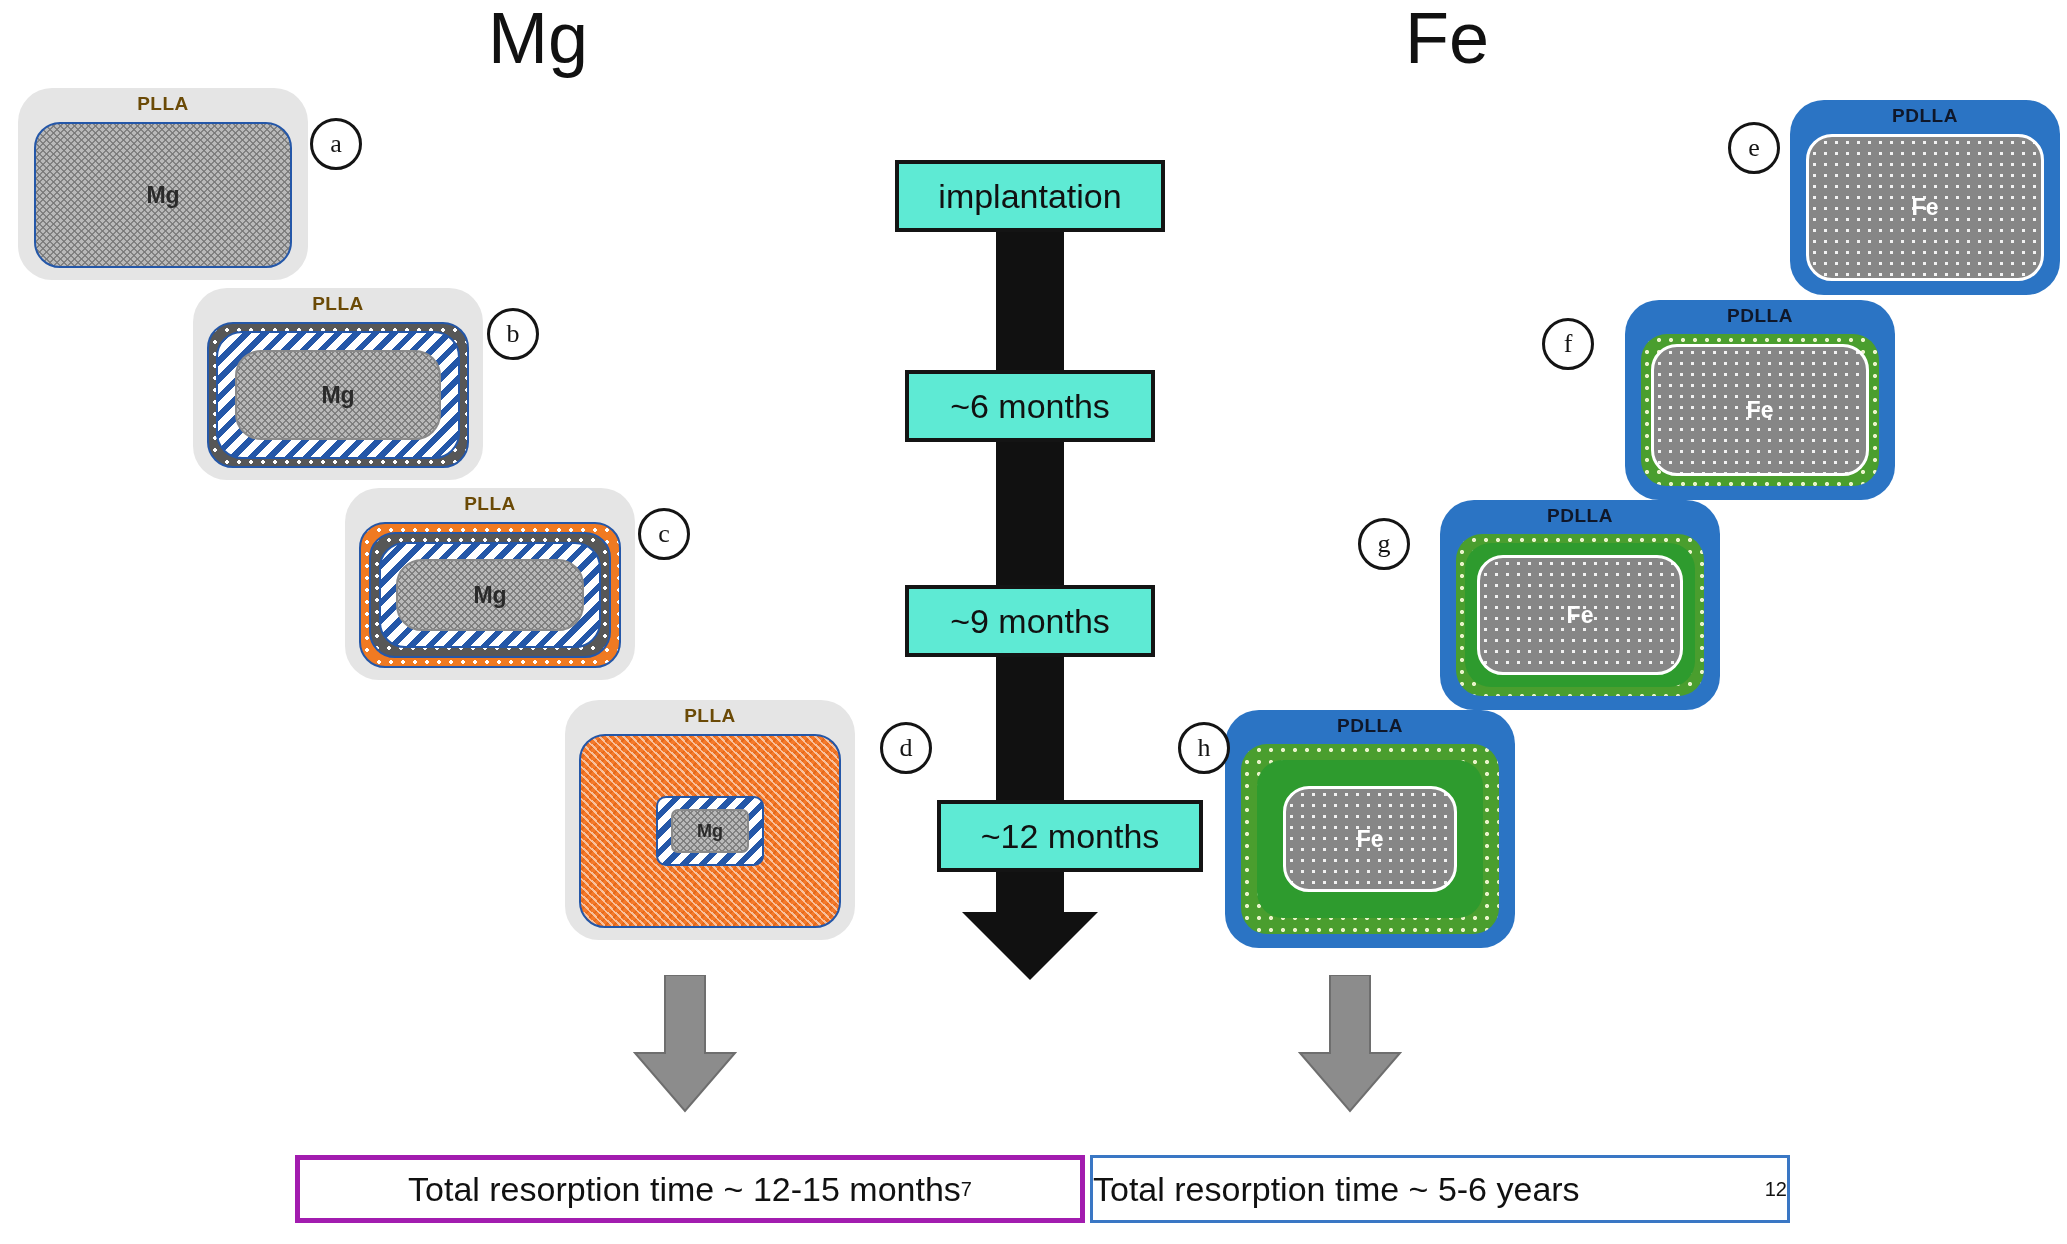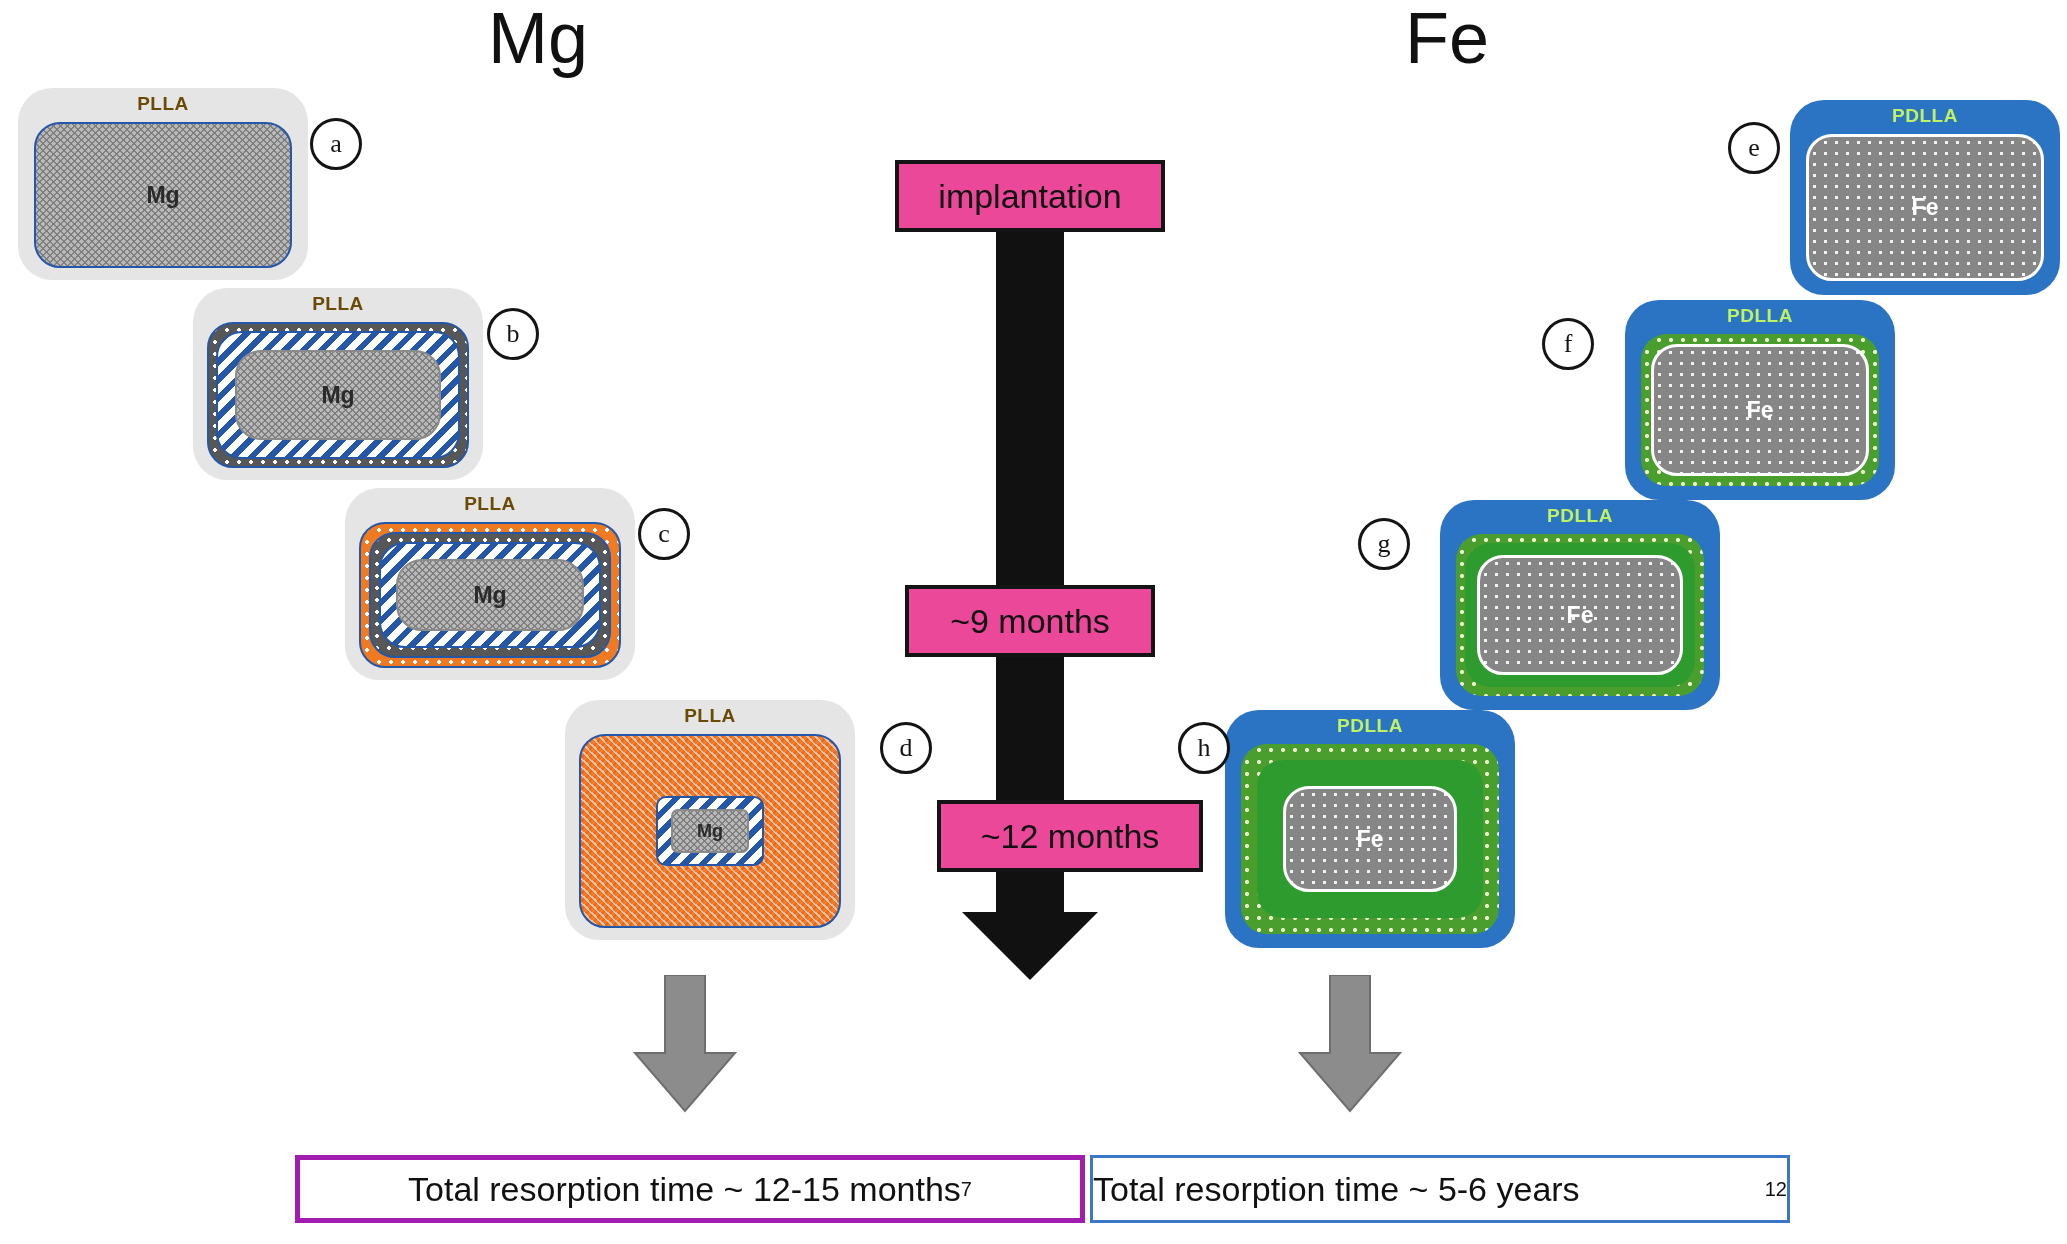--- a/index.html
+++ b/index.html
@@ -56,38 +56,38 @@
       background-image:radial-gradient(#e8f3c9 2px, transparent 2.2px);
       background-size:12px 12px;}
 
   .brd-blue{border:2px solid #2457a8;}
   .brd-gray{border:2px solid #8a8a8a;}
   .brd-white{border:3px solid #ffffff;}
 
   .layer-label{position:absolute;top:5px;left:0;right:0;text-align:center;
                font-size:19px;font-weight:700;letter-spacing:.5px;}
   .lab-plla{color:#6b4a06;}
-  .lab-pdlla{color:#bef264;}
+  .lab-pdlla{color:#0f172a;}
 
   .core-text{font-size:23px;font-weight:700;}
   .core-text.dark{color:#2a2a2a;}
   .core-text.light{color:#ffffff;}
 
   
   .tag{position:absolute;width:46px;height:46px;border-radius:50%;
        border:3px solid #141414;display:flex;align-items:center;
        justify-content:center;font-size:26px;font-weight:400;
        background:#fff;color:#141414;
        font-family:"Liberation Serif",serif;}
 
   
   .tl-shaft{position:absolute;background:#111;}
   .tl-head{position:absolute;width:0;height:0;}
   .tl-box{position:absolute;box-sizing:border-box;border:4px solid #141414;
-          background:#ec4899;display:flex;align-items:center;justify-content:center;
+          background:#5eead4;display:flex;align-items:center;justify-content:center;
           font-size:34px;color:#111;z-index:4;padding:0 14px;white-space:nowrap;}
 
   
   .gray-arrow{position:absolute;}
 
   
   .caption{position:absolute;box-sizing:border-box;background:#fff;
            display:flex;align-items:center;justify-content:center;
            font-size:34px;color:#111;white-space:nowrap;}
   .cap-orange{border:5px solid #a21caf;}
@@ -148,20 +148,21 @@
       </div>
     </div>
   </div>
   <div class="tag" style="left:880px;top:722px;">d</div>
 
   <div class="tl-shaft" style="left:996px;top:170px;width:68px;height:760px;"></div>
   <div class="tl-head" style="left:962px;top:912px;border-left:68px solid transparent;
               border-right:68px solid transparent;border-top:68px solid #111;"></div>
 
   <div class="tl-box" style="left:895px;top:160px;width:270px;height:72px;">implantation</div>
+  <div class="tl-box" style="left:905px;top:370px;width:250px;height:72px;">~6 months</div>
   <div class="tl-box" style="left:905px;top:585px;width:250px;height:72px;">~9 months</div>
   <div class="tl-box" style="left:937px;top:800px;width:266px;height:72px;text-align:right;">~12 months</div>
 
   <div class="stent f-pdlla" style="left:1790px;top:100px;width:270px;height:195px;padding:34px 16px 14px 16px;">
     <div class="layer-label lab-pdlla">PDLLA</div>
     <div class="ring f-graydot brd-white">
       <span class="core-text light">Fe</span>
     </div>
   </div>
   <div class="tag" style="left:1728px;top:122px;">e</div>

